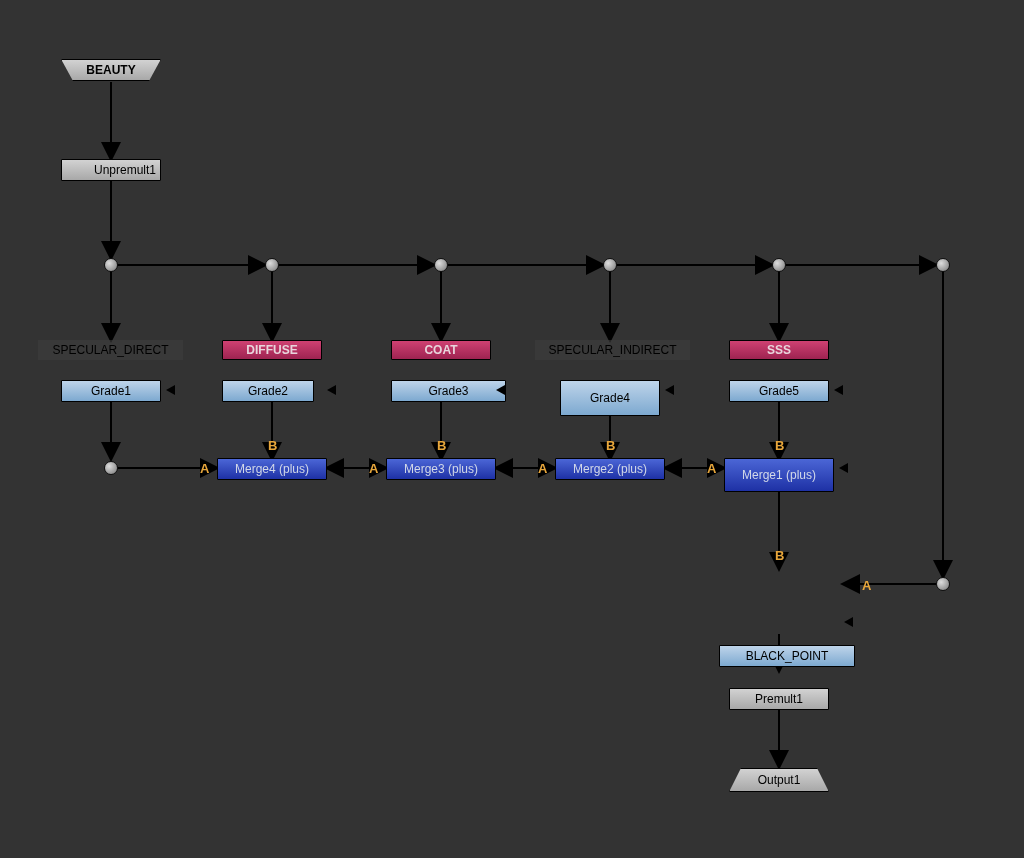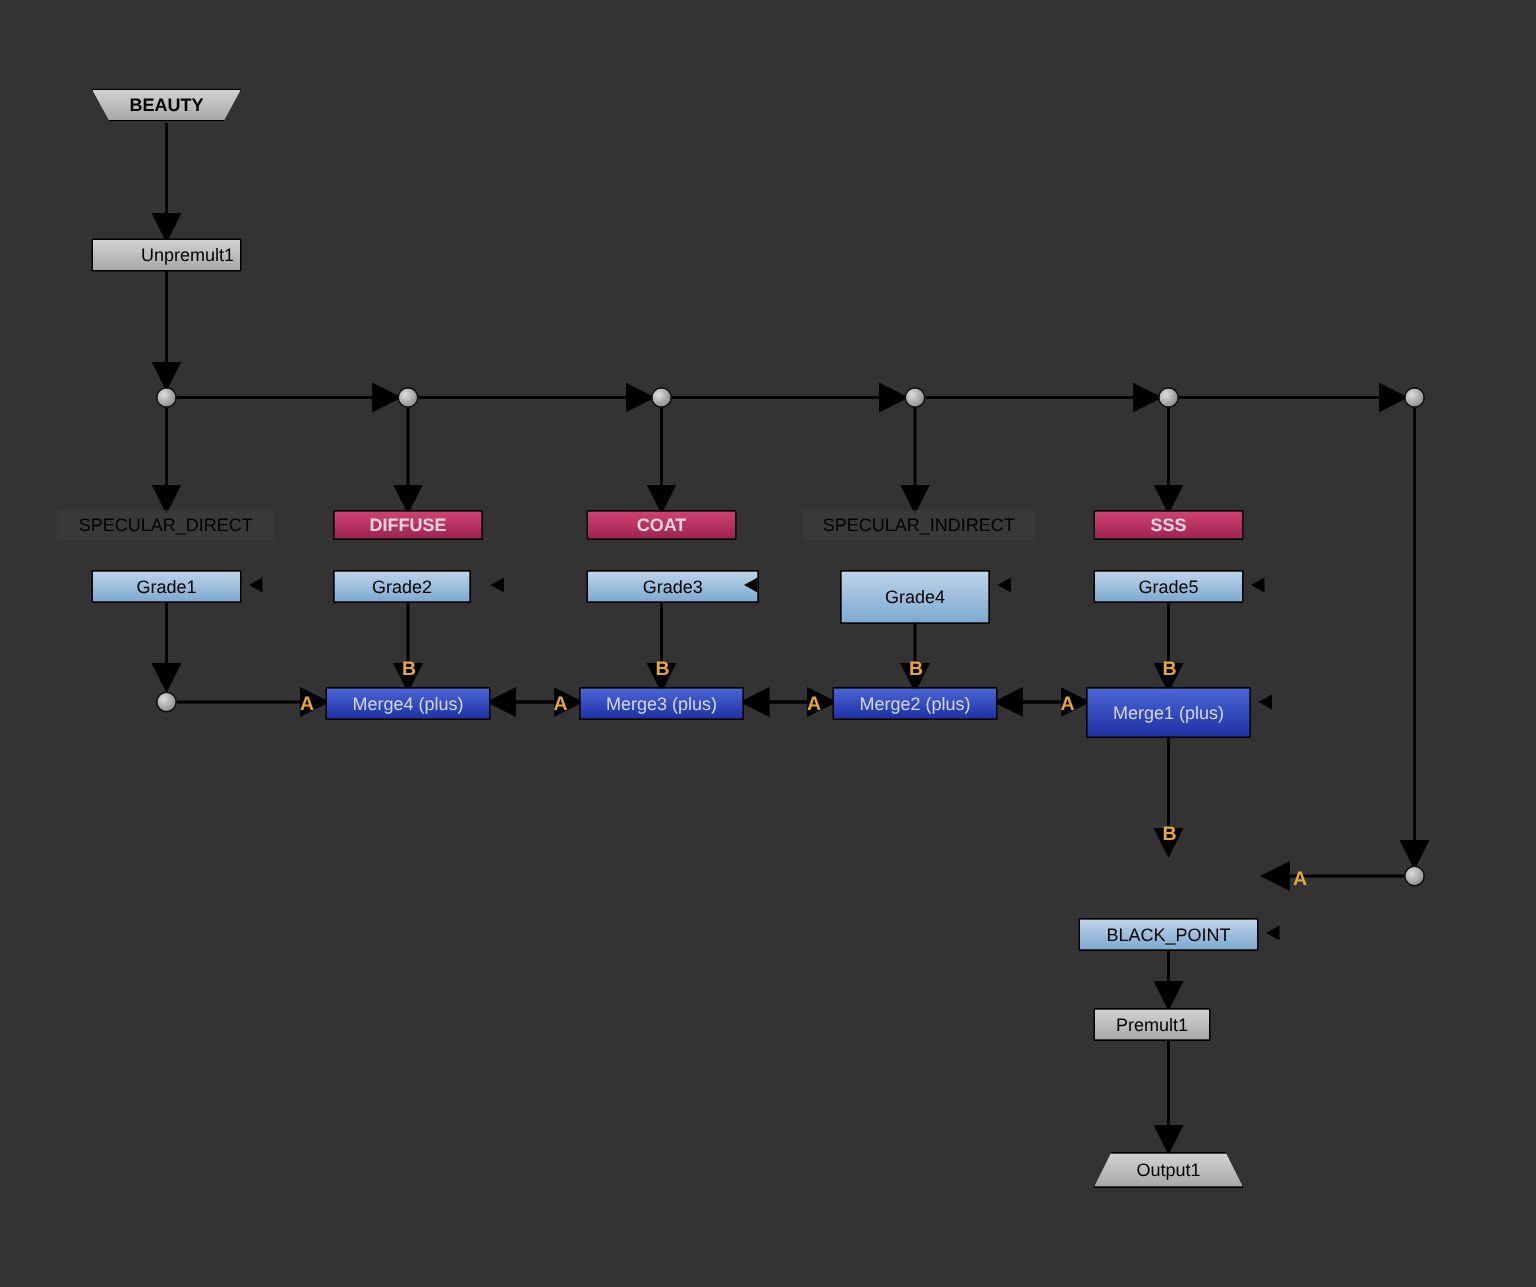--- a/index.html
+++ b/index.html
@@ -224,26 +224,26 @@
 <div class="node-tri" style="left:670px; top:463px;"></div>
 
 <div class="node blue" style="left:724px; top:458px; width:110px; height:34px;">
   <span>Merge1 (plus)</span>
 </div>
 <div class="node-tri" style="left:839px; top:463px;"></div>
 
 <div class="node-tri" style="left:849px; top:578px;"></div>
 <div class="dot" style="left:936px; top:577px;"></div>
 
-<div class="node blue-light" style="left:719px; top:612px; width:120px; height:22px;">
+<div class="node blue-light" style="left:719px; top:645px; width:136px; height:22px;">
   <span>BLACK_POINT</span>
 </div>
 <div class="node-tri" style="left:844px; top:617px;"></div>
 
-<div class="node grey" style="left:729px; top:672px; width:78px; height:22px;">
+<div class="node grey" style="left:729px; top:688px; width:100px; height:22px;">
   <span>Premult1</span>
 </div>
 
 <div class="node grey output" style="left:729px; top:768px; width:100px; height:24px;">
   <span>Output1</span>
 </div>
 
 <div class="port-label" style="left:268px; top:438px;">B</div>
 <div class="port-label" style="left:437px; top:438px;">B</div>
 <div class="port-label" style="left:606px; top:438px;">B</div>

